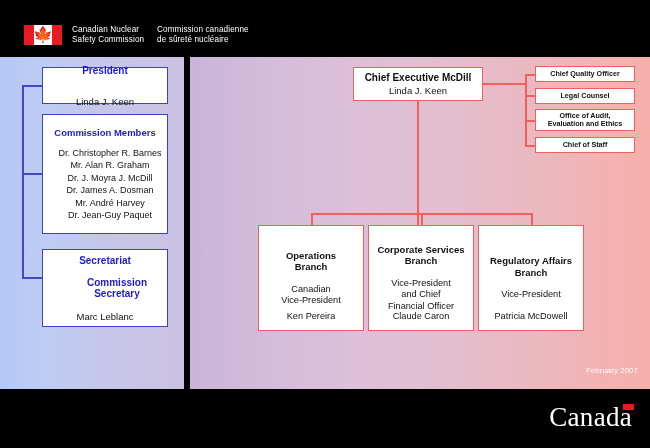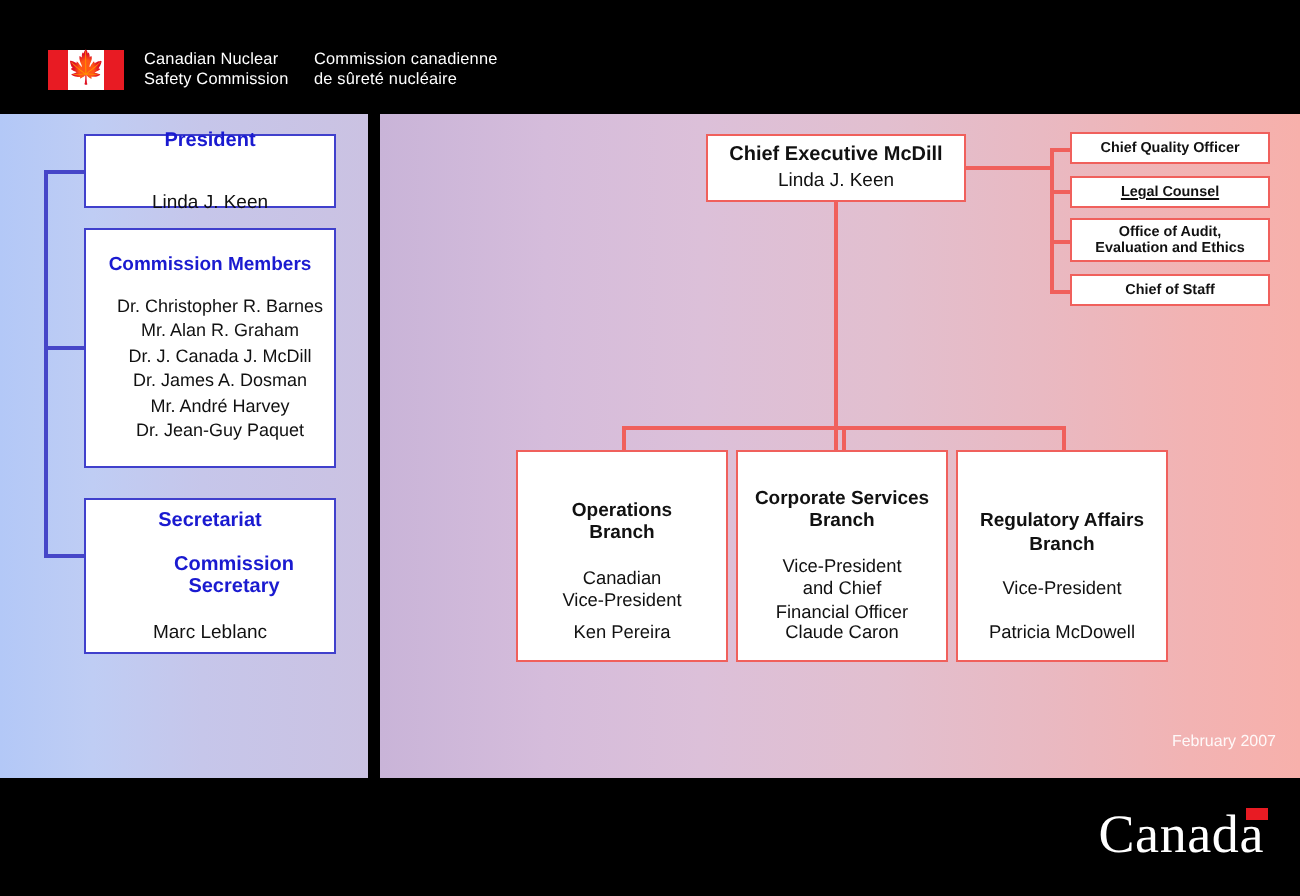--- a/index.html
+++ b/index.html
@@ -141,21 +141,21 @@
 
     <div class="box box-blue" id="box-president">
       <div class="title t-blue">President</div>
       <div class="name t-black">Linda J. Keen</div>
     </div>
 
     <div class="box box-blue" id="box-members">
       <div class="title t-blue">Commission Members</div>
       <div class="mname t-black">Dr. Christopher R. Barnes</div>
       <div class="mname t-black">Mr. Alan R. Graham</div>
-      <div class="mname t-black">Dr. J. Canada J. McDill</div>
+      <div class="mname t-black">Dr. J. Moyra J. McDill</div>
       <div class="mname t-black">Dr. James A. Dosman</div>
       <div class="mname t-black">Mr. André Harvey</div>
       <div class="mname t-black">Dr. Jean-Guy Paquet</div>
     </div>
 
     <div class="box box-blue" id="box-secretariat">
       <div class="title t-blue">Secretariat</div>
       <div class="sub t-blue">Commission Secretary</div>
       <div class="name t-black">Marc Leblanc</div>
     </div>
@@ -169,21 +169,21 @@
     </div>
 
     <div class="rconn" style="left:293px; top:26px; width:43px; height:1.6px;"></div>
     <div class="rconn" style="left:335px; top:17px; width:1.6px; height:71px;"></div>
     <div class="rconn" style="left:335px; top:17px; width:10px; height:1.6px;"></div>
     <div class="rconn" style="left:335px; top:38px; width:10px; height:1.6px;"></div>
     <div class="rconn" style="left:335px; top:63px; width:10px; height:1.6px;"></div>
     <div class="rconn" style="left:335px; top:88px; width:10px; height:1.6px;"></div>
 
     <div class="box box-red adv" id="adv-0" style="white-space:pre-line;">Chief Quality Officer</div>
-    <div class="box box-red adv" id="adv-1" style="white-space:pre-line;text-decoration:underline;">Legal Counsel</div>
+    <div class="box box-red adv" id="adv-1" style="white-space:pre-line;">Legal Counsel</div>
     <div class="box box-red adv" id="adv-2" style="white-space:pre-line;">Office of Audit,
 Evaluation and Ethics</div>
     <div class="box box-red adv" id="adv-3" style="white-space:pre-line;">Chief of Staff</div>
 
     <div class="rconn" style="left:227px; top:44px; width:1.6px; height:124px;"></div>
     <div class="rconn" style="left:121px; top:156px; width:220px; height:1.6px;"></div>
     <div class="rconn" style="left:121px; top:156px; width:1.6px; height:12px;"></div>
     <div class="rconn" style="left:231px; top:156px; width:1.6px; height:12px;"></div>
     <div class="rconn" style="left:341px; top:156px; width:1.6px; height:12px;"></div>
 

